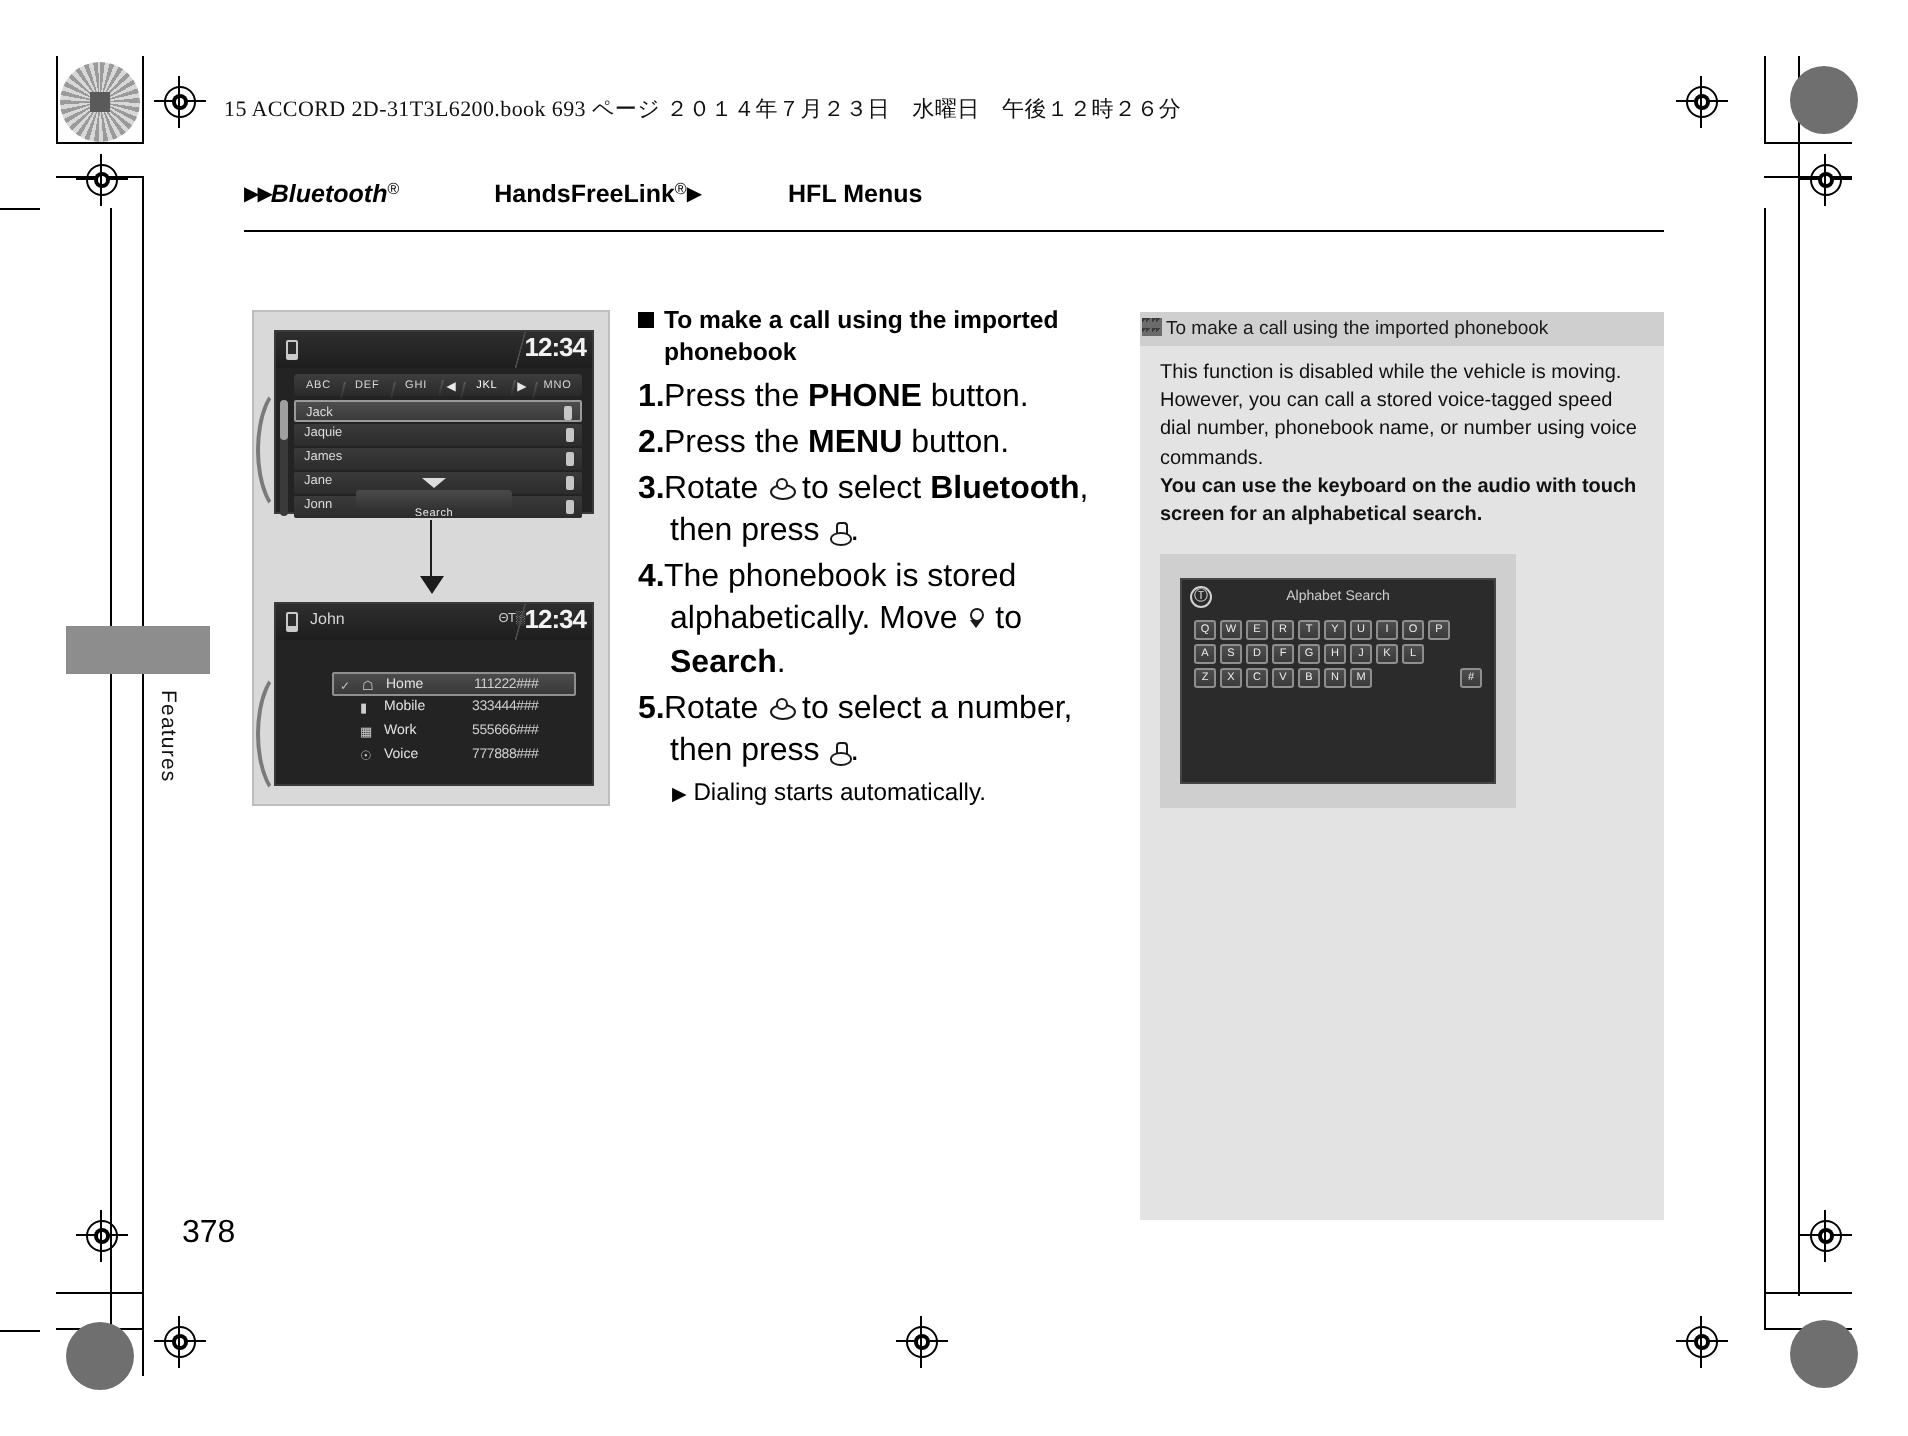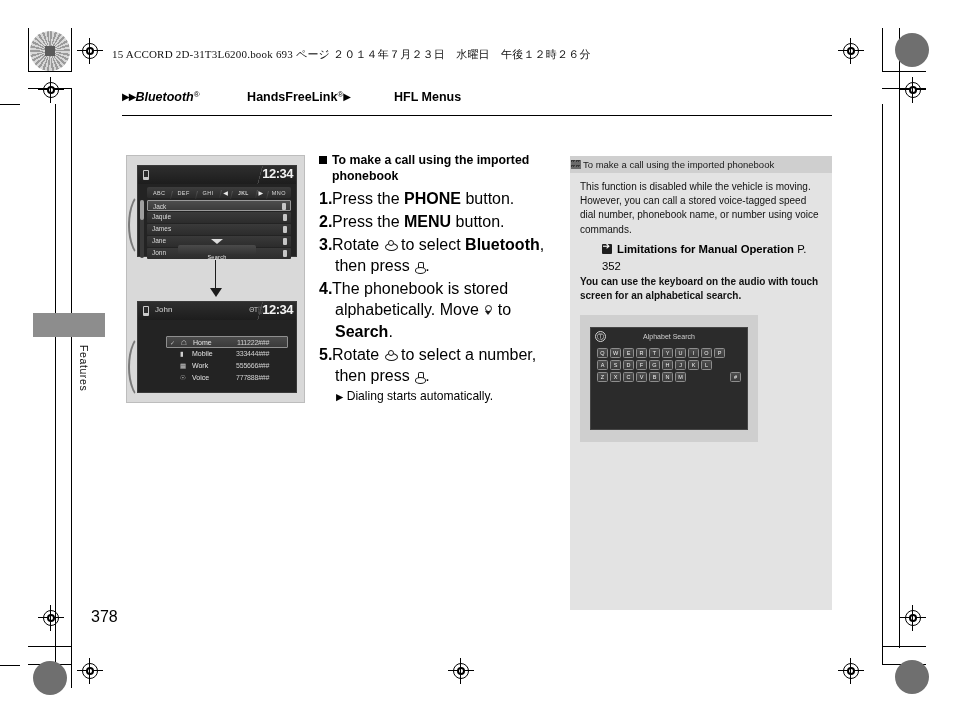--- a/index.html
+++ b/index.html
@@ -497,21 +497,20 @@
 
   <div class="sub"><span class="tri">▶</span> <span>Dialing starts automatically.</span></div>
 </div>
 
 <div class="sidebar">
   <div class="sb-head"><span class="mk"></span><span>To make a call using the imported phonebook</span></div>
 
   <div class="sb-body">
     <p class="sb-p">This function is disabled while the vehicle is moving. However, you can call a stored voice-tagged speed dial number, phonebook name, or number using voice commands.</p>
 
-    <div class="sb-ref"><span class="arrowbox"></span><span class="ttl">Limitations for Manual Operation</span> <span>P. 352</span></div>
 
     <p class="sb-p sb-p2">You can use the keyboard on the audio with touch screen for an alphabetical search.</p>
 
     <div class="kbimg">
       <div class="kbscreen">
         <div class="kb-back">Ⓣ</div>
         <div class="kb-ttl">Alphabet Search</div>
         <div class="kb-rows">
           <div class="kb-row">
             <div class="key">Q</div>

